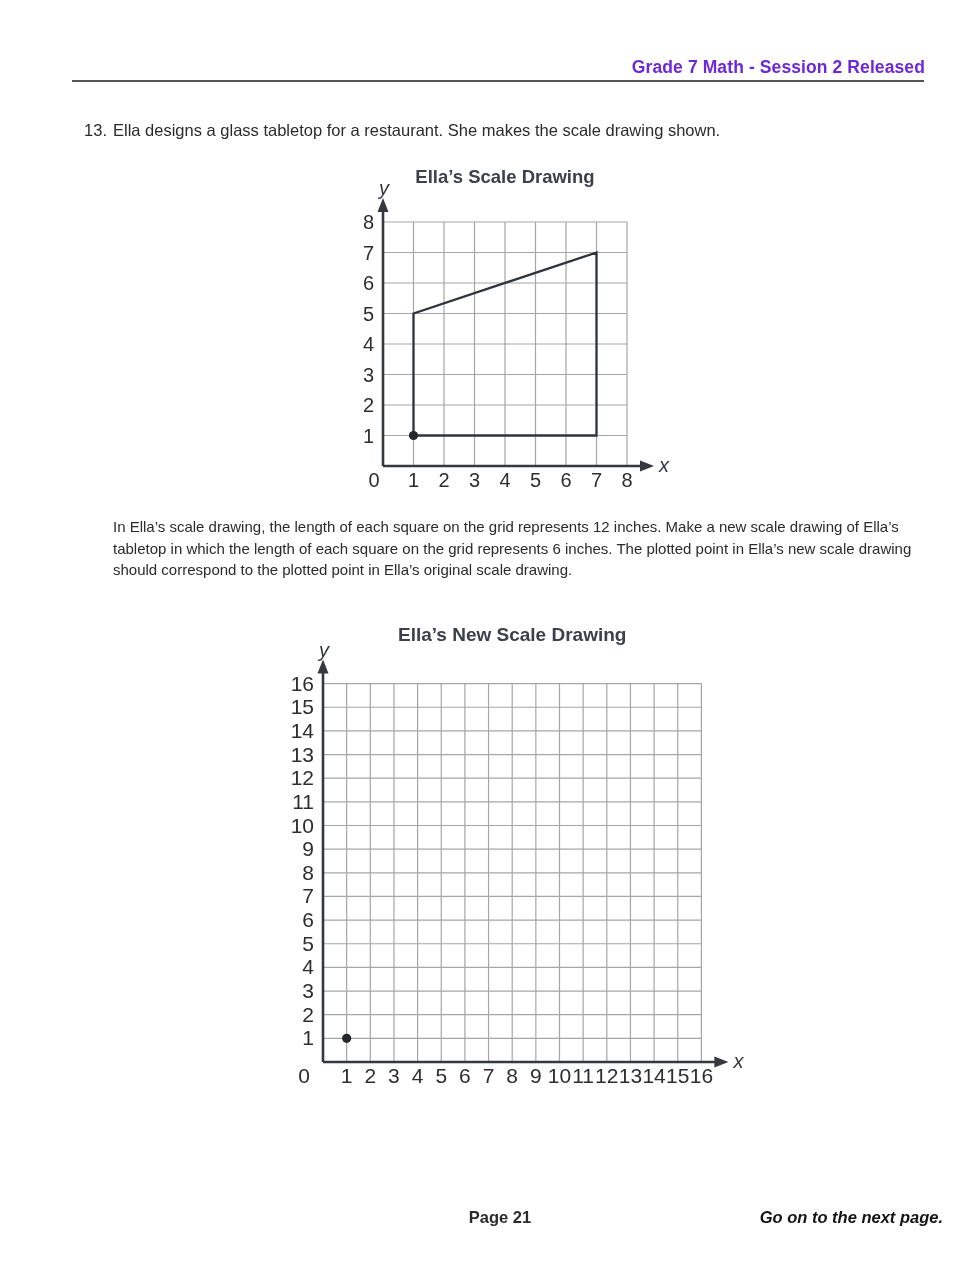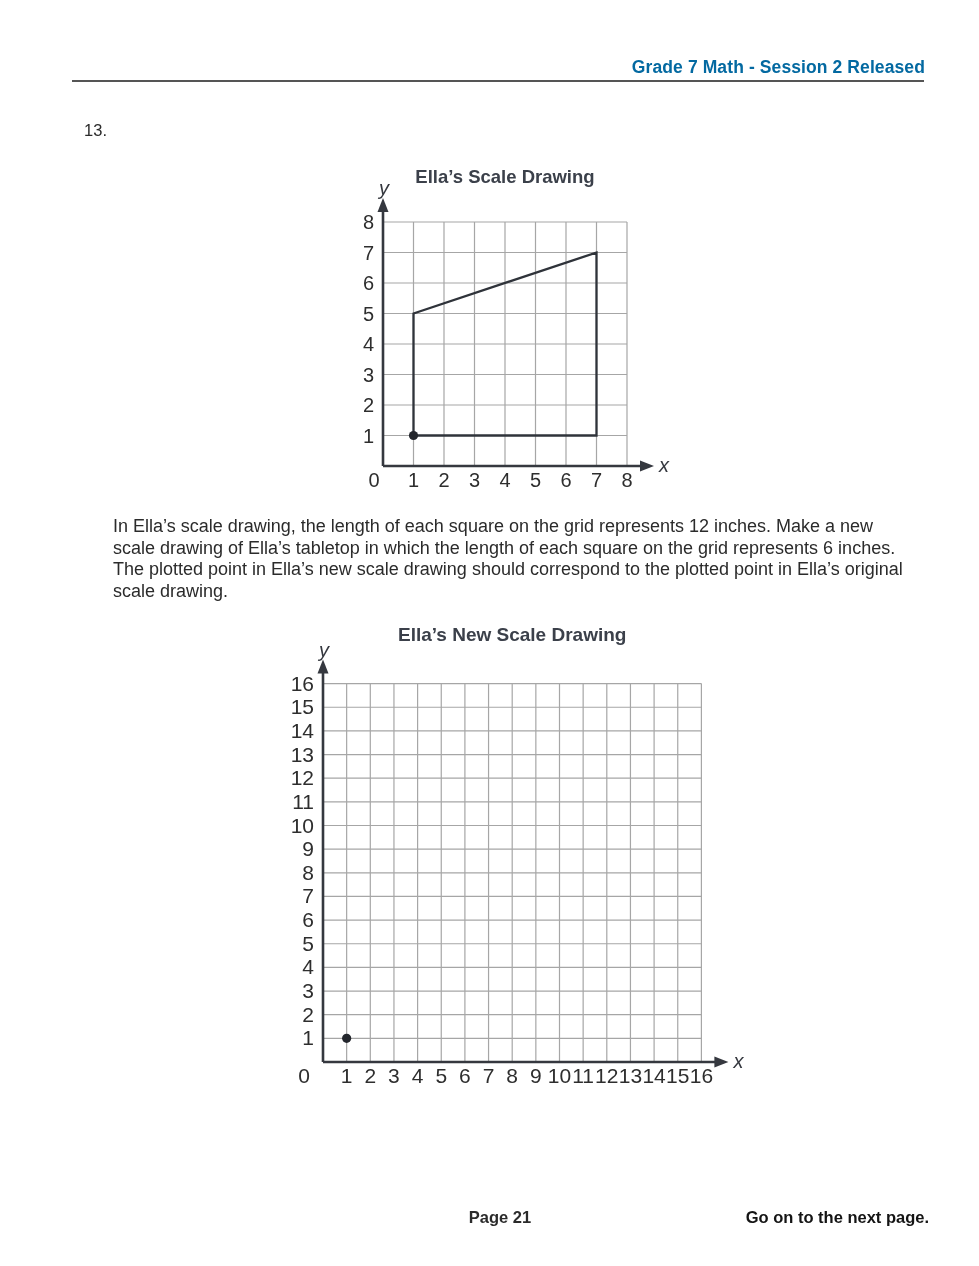--- a/index.html
+++ b/index.html
@@ -9,21 +9,21 @@
     background: #ffffff;
     font-family: "Liberation Sans", sans-serif;
     color: #2b2b2b;
     overflow: hidden;
   }
   .header-title {
     position: absolute;
     top: 57px; right: 54px;
     font-size: 17.5px;
     font-weight: bold;
-    color: #0369a1;
+    color: #6d28d9;
     letter-spacing: 0.1px;
   }
   .header-rule {
     position: absolute;
     left: 72px; top: 80px;
     width: 852px; height: 2px;
     background: #555555;
   }
   .question-line {
     position: absolute;
@@ -31,50 +31,52 @@
     width: 846px;
     font-size: 16.5px;
     line-height: 21.4px;
     display: flex;
   }
   .qnum { width: 35px; flex: 0 0 35px; text-align: center; }
   .instructions {
     position: absolute;
     left: 113px; top: 516px;
     width: 804px;
-    font-size: 18px;
+    font-size: 15px;
     line-height: 21.5px;
     margin: 0;
   }
   svg.chart { position: absolute; overflow: visible; }
   #chart1 { left: 325px; top: 155px; width: 360px; height: 355px; }
   #chart2 { left: 265px; top: 616px; width: 490px; height: 490px; }
   .footer-page {
     position: absolute;
     top: 1208px; left: 420px; width: 160px;
     text-align: center;
     font-size: 16.5px;
     font-weight: bold;
   }
   .footer-next {
     position: absolute;
-    top: 1208px; right: 50px;
+    top: 1208px; right: 36px;
     font-size: 16.5px;
     font-weight: bold;
     color: #141414;
+    font-style: italic;
   }
 </style>
 </head>
 <body>
 
 <span class="header-title">Grade 7 Math - Session 2 Released</span>
 <div class="header-rule"></div>
 
 <div class="question-line">
   <span class="qnum">13.</span>
+  <span class="qtext">Ella designs a glass tabletop for a restaurant. She makes the scale drawing shown.</span>
 </div>
 
 <svg id="chart1" class="chart" viewBox="0 0 360 355">
     <text x="180" y="28" text-anchor="middle" font-size="18.5" font-weight="bold" fill="#3b404a">Ella’s Scale Drawing</text>
     <g stroke="#a6a6a6" stroke-width="1.2">
       <line x1="58" y1="67" x2="58" y2="311"></line>
       <line x1="88.5" y1="67" x2="88.5" y2="311"></line>
       <line x1="119" y1="67" x2="119" y2="311"></line>
       <line x1="149.5" y1="67" x2="149.5" y2="311"></line>
       <line x1="180" y1="67" x2="180" y2="311"></line>

